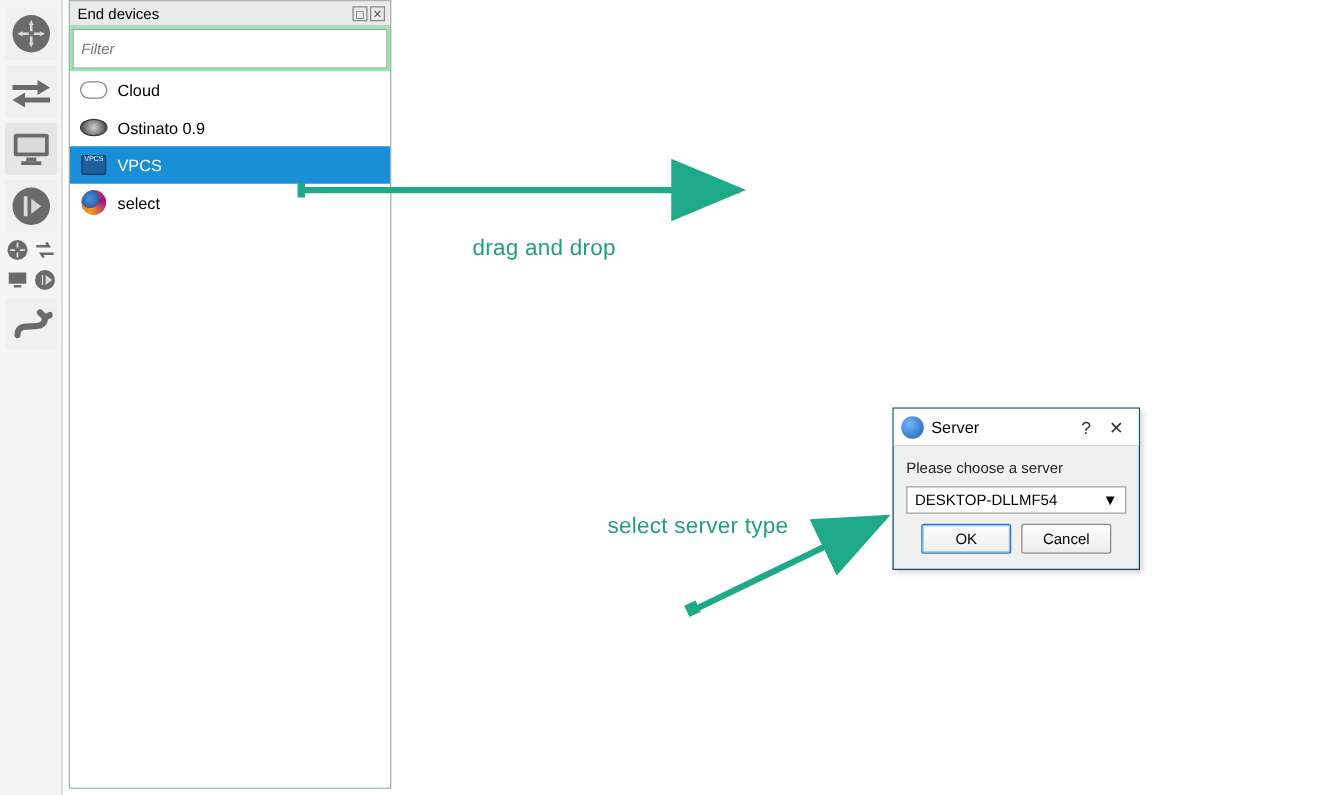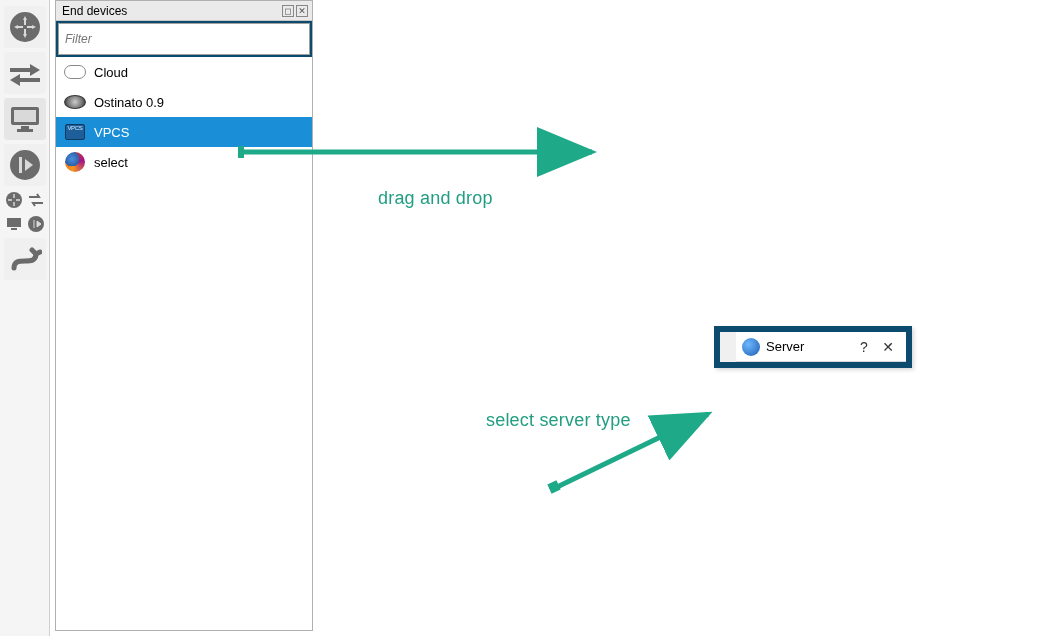--- a/index.html
+++ b/index.html
@@ -37,21 +37,21 @@
     .tb-small-row { display:flex; gap:2px; }
     .tb-small-btn { width:20px; height:20px; display:flex; align-items:center; justify-content:center; }
 
     
     .device-panel {
       position: absolute;
       left: 55px; top: 0;
       width: 258px;
       height: 631px;
       border: 1px solid #b0b0b0;
-      background: #0c4a6e;
+      background: #86efac;
       display: flex;
       flex-direction: column;
     }
     .panel-header {
       display: flex;
       align-items: center;
       height: 20px;
       padding: 0 4px 0 6px;
       background: #eaeaea;
       border-bottom: 1px solid #c6c6c6;
@@ -127,24 +127,23 @@
       width:20px; height:20px; border-radius:50%;
       background: radial-gradient(circle at 35% 35%, #4a90e2 0%, #2f5fa3 40%, transparent 41%),
                   conic-gradient(from 200deg, #f7981d, #e04e1f, #a31587, #f7981d);
     }
 
     
     .dialog {
       position: absolute;
       left: 714px; top: 326px;
       width: 198px;
-      border: 6px solid #0c4a6e;
+      border: 1px solid #0c4a6e;
       background: #f0f0f0;
       box-shadow: 2px 2px 4px rgba(0,0,0,0.15);
-      padding-left: 16px;
     }
     .dialog-titlebar {
       display: flex; align-items: center;
       height: 30px;
       padding: 0 6px;
       background: #ffffff;
       border-bottom: 1px solid #d6d6d6;
     }
     .dialog-icon {
       width: 18px; height: 18px; border-radius:50%;
@@ -316,20 +315,31 @@
   </div>
 </div>
 
 <div class="dialog">
   <div class="dialog-titlebar">
     <span class="dialog-icon"></span>
     <span class="dialog-title">Server</span>
     <span class="dialog-q">?</span>
     <span class="dialog-x">✕</span>
   </div>
+  <div class="dialog-body">
+    <span class="dialog-label">Please choose a server</span>
+    <div class="dialog-select">
+      <span>DESKTOP-DLLMF54</span>
+      <span>▼</span>
+    </div>
+    <div class="dialog-buttons">
+      <button class="dialog-btn primary">OK</button>
+      <button class="dialog-btn">Cancel</button>
+    </div>
+  </div>
 </div>
 
 <svg class="overlay">
   <defs>
     <marker id="arrowhead" markerWidth="12" markerHeight="10" refX="11" refY="5" orient="auto">
       <polygon points="0 0, 12 5, 0 10" fill="#1ea988"></polygon>
     </marker>
   </defs>
 
   <line x1="240" y1="152" x2="592" y2="152" stroke="#1ea988" stroke-width="5" marker-end="url(#arrowhead)"></line>

